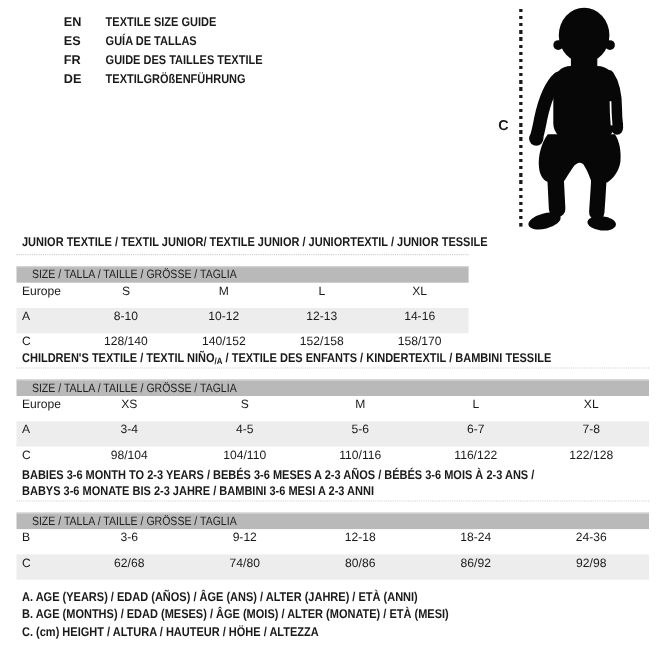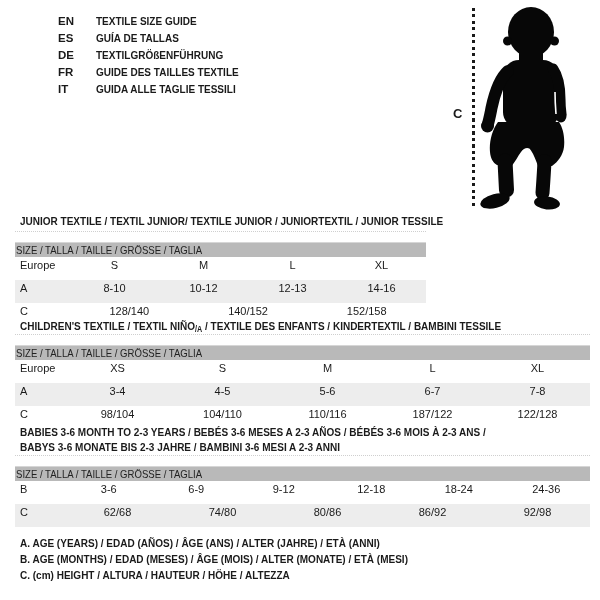--- a/index.html
+++ b/index.html
@@ -21,21 +21,21 @@
   
   .sec-title{position:absolute;left:20px;font-size:11.5px;font-weight:700;line-height:15px;}
   .sub{font-size:0.72em;vertical-align:-2px;}
 
   
   .sizetable{position:absolute;left:15px;}
   .t1{width:411px;}
   .t23{width:575px;}
   .toprule{position:absolute;left:15px;height:0;border-top:1px dotted #cfcfcf;}
   .bar{height:14px;line-height:14px;background:#b9b9b9;border-top:1px solid #d6d6d6;
-       padding-left:1px;font-size:11px;color:#222;}
+       padding-left:14px;font-size:11px;color:#222;}
   .trow{display:flex;height:23px;line-height:17px;font-size:11px;}
   .trow.shaded{background:#ededed;}
   .rlabel{padding-left:5px;box-sizing:border-box;}
   .t1 .rlabel{width:55px;}
   .t23 .rlabel{width:50px;}
   .cell{flex:1;text-align:center;}
 
   
   .notes{position:absolute;left:20px;top:535px;}
   .note-line{height:16px;line-height:16px;font-size:11.5px;font-weight:700;}
@@ -48,30 +48,26 @@
   <div class="lang-block">
     <div class="lang-row">
       <span class="lang-code">EN</span>
       <span class="cond">TEXTILE SIZE GUIDE</span>
     </div>
     <div class="lang-row">
       <span class="lang-code">ES</span>
       <span class="cond">GUÍA DE TALLAS</span>
     </div>
     <div class="lang-row">
-      <span class="lang-code">DE</span>
-      <span class="cond">TEXTILGRÖßENFÜHRUNG</span>
-    </div>
-    <div class="lang-row">
       <span class="lang-code">FR</span>
       <span class="cond">GUIDE DES TAILLES TEXTILE</span>
     </div>
     <div class="lang-row">
-      <span class="lang-code">IT</span>
-      <span class="cond">GUIDA ALLE TAGLIE TESSILI</span>
+      <span class="lang-code">DE</span>
+      <span class="cond">TEXTILGRÖßENFÜHRUNG</span>
     </div>
   </div>
 
   <div class="dash-line"></div>
   <div class="c-label">C</div>
   <svg class="baby" viewBox="0 0 110 210" aria-hidden="true">
     <g fill="#070707">
       <ellipse cx="53" cy="28" rx="23" ry="25"></ellipse>
       <circle cx="29.5" cy="37" r="4.5"></circle>
       <circle cx="76.5" cy="37" r="4.5"></circle>
@@ -114,20 +110,21 @@
       <span class="cell">8-10</span>
       <span class="cell">10-12</span>
       <span class="cell">12-13</span>
       <span class="cell">14-16</span>
     </div>
     <div class="trow">
       <span class="rlabel">C</span>
       <span class="cell">128/140</span>
       <span class="cell">140/152</span>
       <span class="cell">152/158</span>
+      <span class="cell">158/170</span>
     </div>
   </div>
 
   <div class="sec-title" style="top:319px;text-align:right;">
     <span class="cond"><span>CHILDREN'S TEXTILE / TEXTIL NIÑO</span><span class="sub">/A</span><span> / TEXTILE DES ENFANTS / KINDERTEXTIL / BAMBINI TESSILE</span></span>
   </div>
   <div class="toprule" style="top:334px;width:575px;"></div>
   <div class="sizetable t23" style="top:345px;">
     <div class="bar">
       <span class="cond">SIZE / TALLA / TAILLE / GRÖSSE / TAGLIA</span>
@@ -146,38 +143,37 @@
       <span class="cell">4-5</span>
       <span class="cell">5-6</span>
       <span class="cell">6-7</span>
       <span class="cell">7-8</span>
     </div>
     <div class="trow">
       <span class="rlabel">C</span>
       <span class="cell">98/104</span>
       <span class="cell">104/110</span>
       <span class="cell">110/116</span>
-      <span class="cell">187/122</span>
+      <span class="cell">116/122</span>
       <span class="cell">122/128</span>
     </div>
   </div>
 
   <div class="sec-title" style="top:425px;">
     <div><span class="cond">BABIES 3-6 MONTH TO 2-3 YEARS / BEBÉS 3-6 MESES A 2-3 AÑOS / BÉBÉS 3-6 MOIS À 2-3 ANS /</span></div>
     <div><span class="cond">BABYS 3-6 MONATE BIS 2-3 JAHRE / BAMBINI 3-6 MESI A 2-3 ANNI</span></div>
   </div>
   <div class="toprule" style="top:455px;width:575px;"></div>
   <div class="sizetable t23" style="top:466px;">
     <div class="bar">
       <span class="cond">SIZE / TALLA / TAILLE / GRÖSSE / TAGLIA</span>
     </div>
     <div class="trow">
       <span class="rlabel">B</span>
       <span class="cell">3-6</span>
-      <span class="cell">6-9</span>
       <span class="cell">9-12</span>
       <span class="cell">12-18</span>
       <span class="cell">18-24</span>
       <span class="cell">24-36</span>
     </div>
     <div class="trow shaded">
       <span class="rlabel">C</span>
       <span class="cell">62/68</span>
       <span class="cell">74/80</span>
       <span class="cell">80/86</span>

